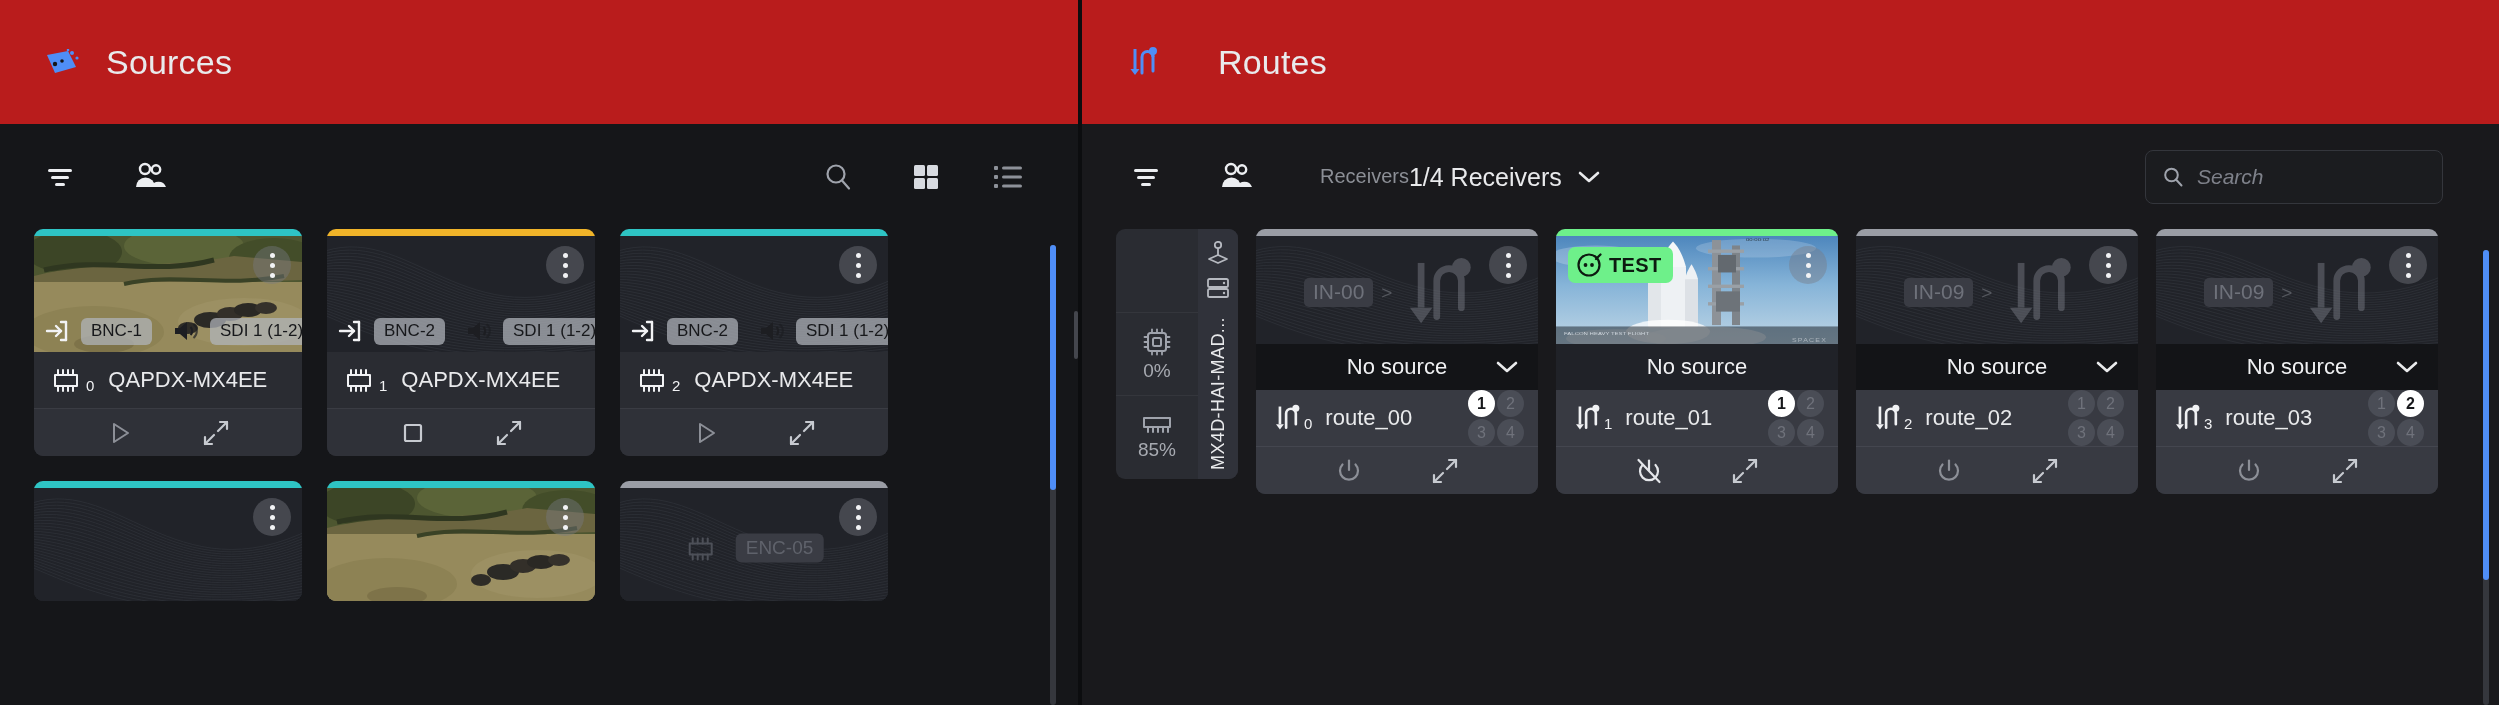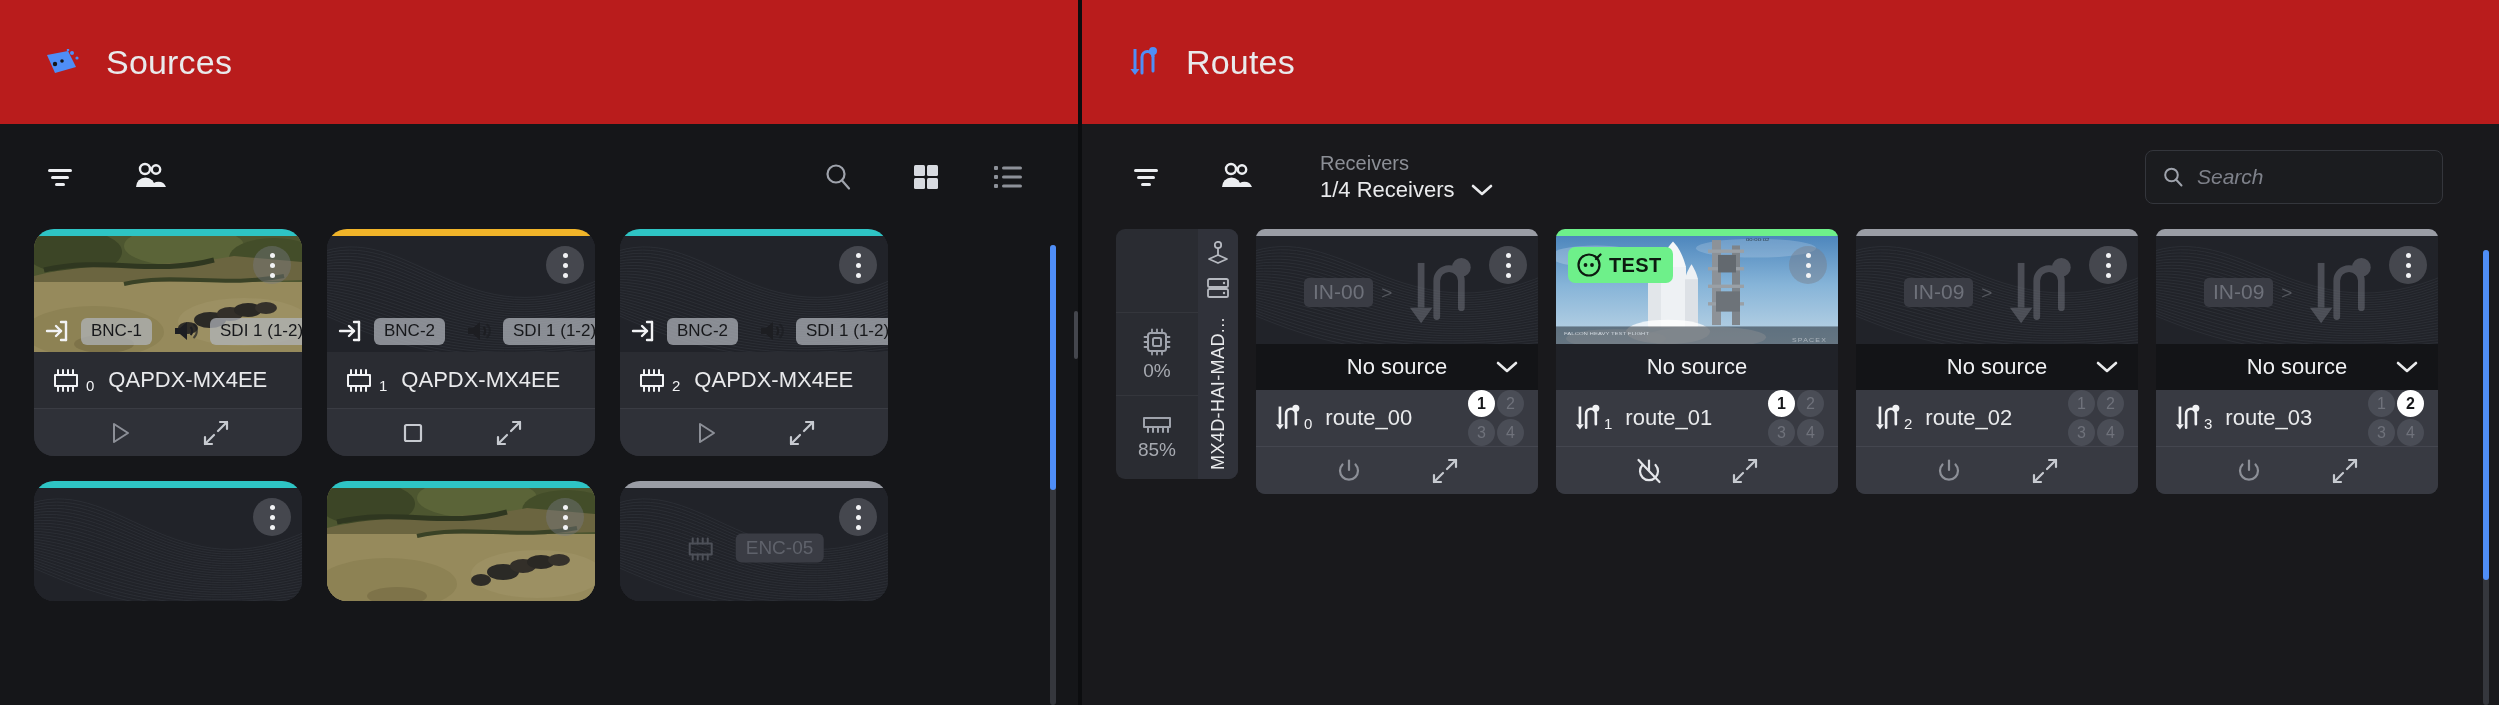--- a/index.html
+++ b/index.html
@@ -15,51 +15,51 @@
   .panel { position: relative; height: 705px; display: flex; flex-direction: column; }
   .panel-sources { width: 1078px; background: #151619; }
   .panel-divider { width: 4px; background: #0c0d0f; height: 705px; position: relative; }
   .panel-routes  { flex: 1; background: #19191c; }
 
   .panel-header {
     height: 124px; background: #b91c1c;
     display: flex; align-items: center;
     padding-left: 42px; flex-shrink: 0;
   }
-  .panel-routes .panel-header { padding-left: 40px; }
+  .panel-routes .panel-header { padding-left: 40px; gap: 32px; }
   .panel-header .hdr-icon { width: 42px; height: 42px; display:flex; align-items:center; justify-content:center; margin-right: 22px; }
   .panel-title { font-size: 34px; color: #e9eaec; letter-spacing: .2px; }
 
   .toolbar { height: 105px; display: flex; align-items: center; padding: 0 34px; flex-shrink: 0; position: relative; }
   .tb-icon { width: 52px; height: 52px; display:flex; align-items:center; justify-content:center; cursor: pointer; }
   .tb-gap { width: 38px; }
   .tb-spacer { flex: 1; }
 
-  .receivers-block { margin-left: 58px; display: flex; flex-direction: column; justify-content: center; }
+  .receivers-block { margin-left: 58px; display: flex; flex-direction: row; justify-content: center; }
   .receivers-label { font-size: 20px; color: #8c8f96; line-height: 26px; }
   .receivers-value-row { display:flex; align-items:center; gap: 16px; }
-  .receivers-value { font-size: 22px; color: #e9eaec; line-height: 28px; }
+  .receivers-value { font-size: 25px; color: #e9eaec; line-height: 28px; }
 
   .search-box {
     width: 298px; height: 54px; border: 1px solid #34363c; border-radius: 8px;
     background: #1b1c1f; display: flex; align-items: center; padding: 0 16px; gap: 13px;
     margin-right: 22px;
   }
   .search-box input {
     background: transparent; border: none; outline: none;
     color: #84cc16; font-size: 21px; font-style: italic;
     font-family: "Liberation Sans", sans-serif; width: 100%;
   }
   .search-box input::placeholder { color: #7e818a; font-style: italic; }
 
   
   .grid-scroll { flex: 1; position: relative; overflow: hidden; padding: 0 34px; }
   .card-grid { display: flex; flex-wrap: wrap; gap: 25px 25px; }
 
-  .src-card { width: 268px; background: #2a2c32; border-radius: 20px; overflow: hidden; position: relative; }
+  .src-card { width: 268px; background: #2a2c32; border-radius: 9px; overflow: hidden; position: relative; }
   .src-top { height: 7px; width: 100%; }
   .thumb { height: 116px; position: relative; overflow: hidden; background: #212329; }
   .thumb-wave { position: absolute; inset: 0; }
   .kebab {
     position: absolute; top: 10px; right: 11px; width: 38px; height: 38px; border-radius: 50%;
     background: rgba(120,122,130,.42); display: flex; flex-direction: column;
     align-items: center; justify-content: center; gap: 5px; cursor: pointer;
   }
   .kebab i { width: 5px; height: 5px; border-radius: 50%; background: #f2f3f5; display: block; }
 

